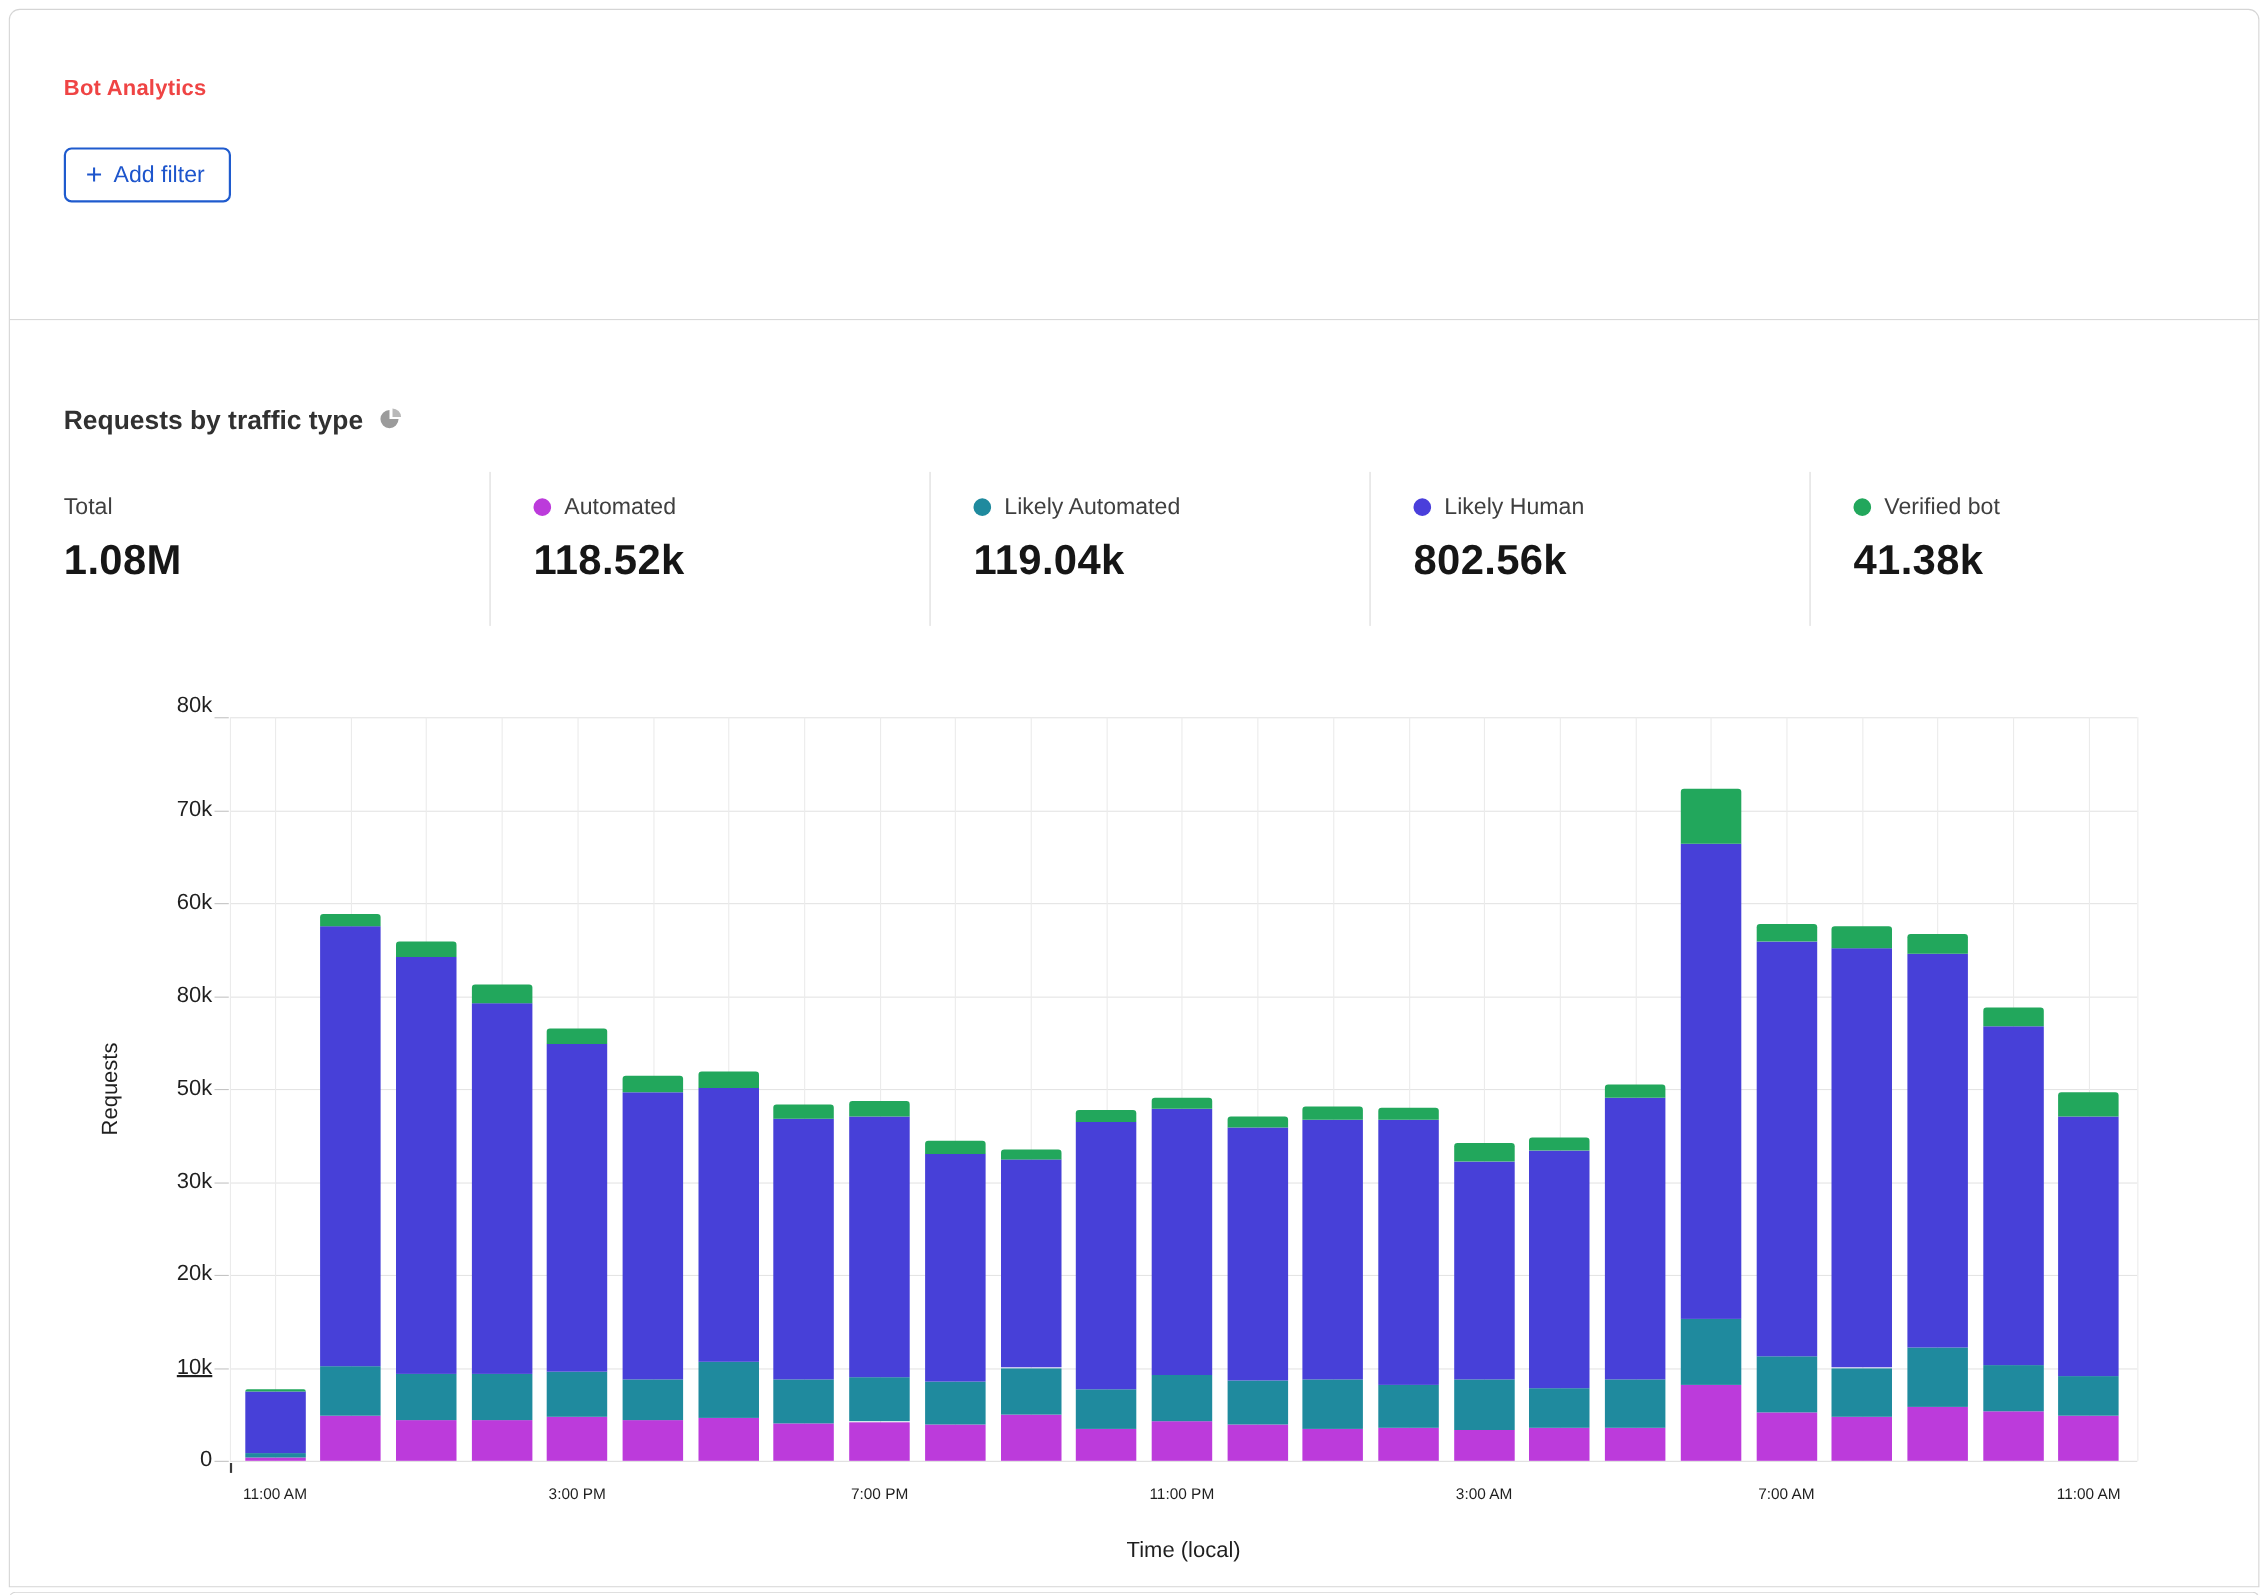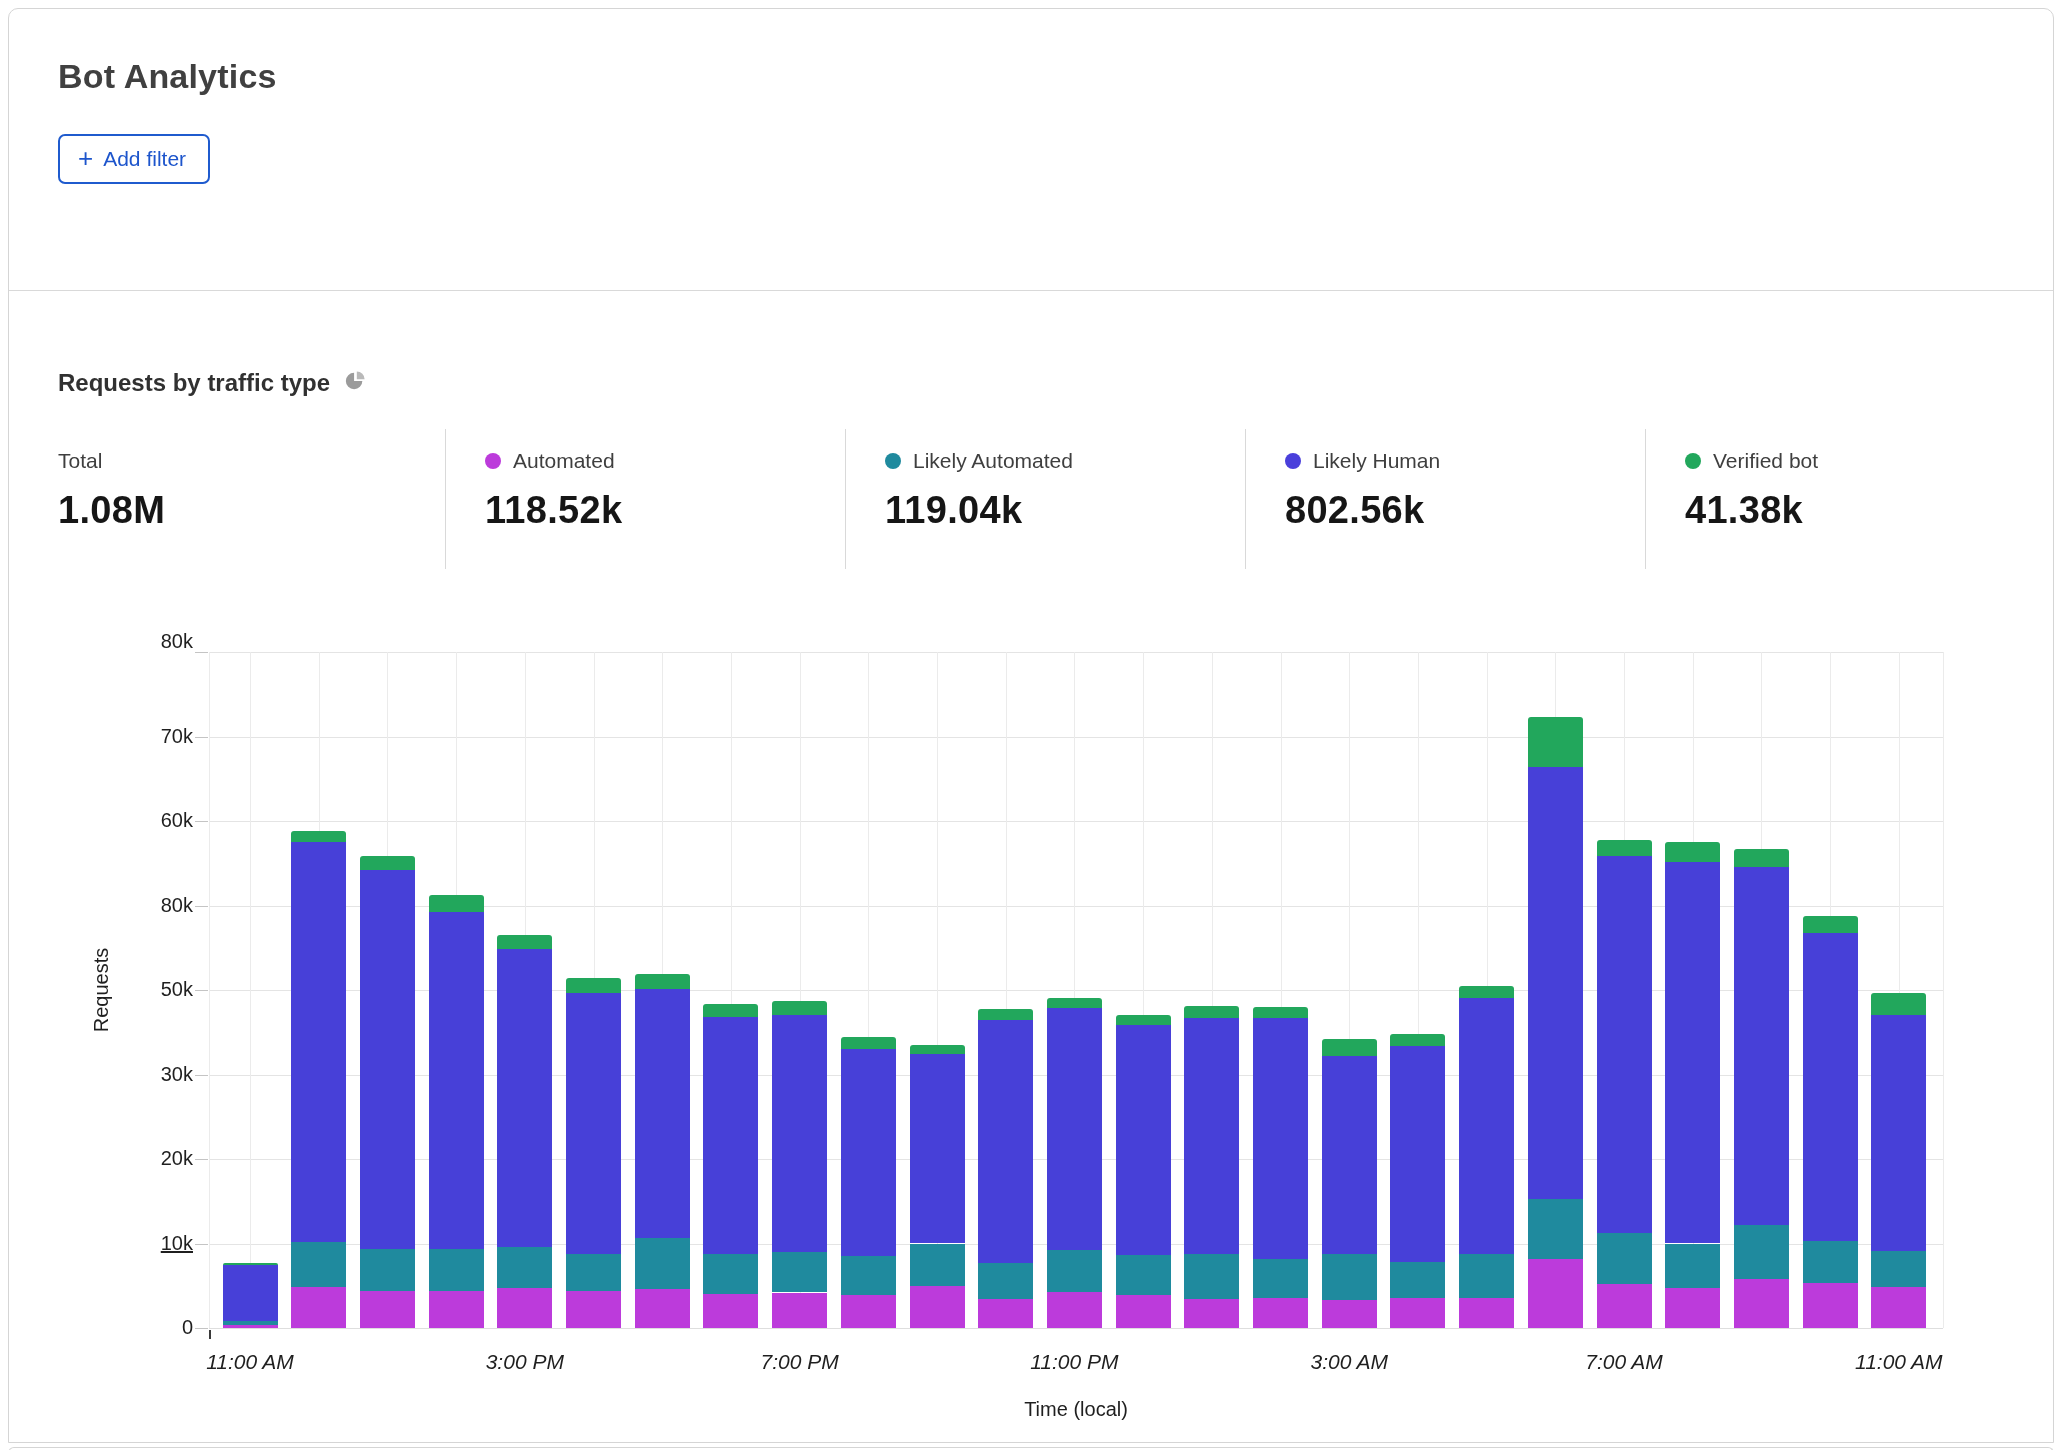--- a/index.html
+++ b/index.html
@@ -9,22 +9,22 @@
     position:absolute; left:8px; top:8px; width:2046px; height:1435px;
     background:#fff; border:1px solid #d5d5d5; border-radius:10px 10px 0 0;
   }
   .next-card-stub {
     position:absolute; left:8px; top:1447px; width:2046px; height:6px;
     border:1px solid #d5d5d5; border-bottom:none; border-radius:10px 10px 0 0; background:#fff;
   }
 
   
   .page-title {
-    position:absolute; left:49px; top:48px;
-    font-size:34px; font-weight:700; color:#404040; letter-spacing:.2px;
+    position:absolute; left:49px; top:60px;
+    font-size:20px; font-weight:700; color:#ef4444; letter-spacing:.2px;
   }
   .header-links {
     position:absolute; top:52px; right:62px;
     display:flex; align-items:center; gap:46px;
   }
   .hlink { display:flex; align-items:center; gap:12px; color:#1d55cc; font-size:22px; cursor:pointer; }
   .hlink svg { display:block; }
 
   .add-filter-btn {
     position:absolute; left:49px; top:125px; height:50px;
@@ -58,21 +58,21 @@
   .stat-label { font-size:21px; color:#3f3f3f; }
   .stat-value { margin-top:16px; font-size:38px; font-weight:700; color:#161616; letter-spacing:.3px; }
   .stat-divider { position:absolute; top:420px; width:1px; height:140px; background:#d9d9d9; }
 
   
   #chart { position:absolute; left:0; top:0; width:100%; height:100%; }
   .gridline-h { position:absolute; height:1px; background:#e4e4e4; }
   .gridline-v { position:absolute; width:1px; background:#ebebeb; }
   .y-tick-label { position:absolute; width:70px; text-align:right; font-size:20px; color:#1f1f1f; }
   .y-tick-dash { position:absolute; height:1px; width:13px; background:#c4c4c4; }
-  .x-tick-label { position:absolute; font-size:21px; color:#1f1f1f; white-space:nowrap; transform:translateX(-50%);font-style:italic; }
+  .x-tick-label { position:absolute; font-size:14px; color:#1f1f1f; white-space:nowrap; transform:translateX(-50%); }
   .axis-corner-tick { position:absolute; width:2px; height:9px; background:#3a3a3a; }
   .y-axis-title {
     position:absolute; font-size:20px; color:#1f1f1f;
     transform:translate(-50%,-50%) rotate(-90deg); white-space:nowrap;
   }
   .x-axis-title { position:absolute; font-size:20px; color:#1f1f1f; transform:translateX(-50%); }
   .bar-seg { position:absolute; }
 </style>
 </head>
 <body>

